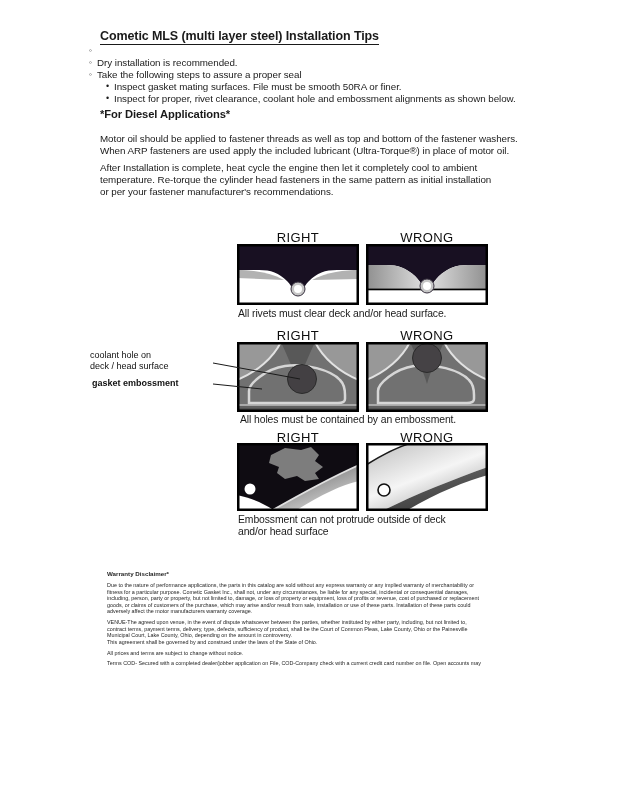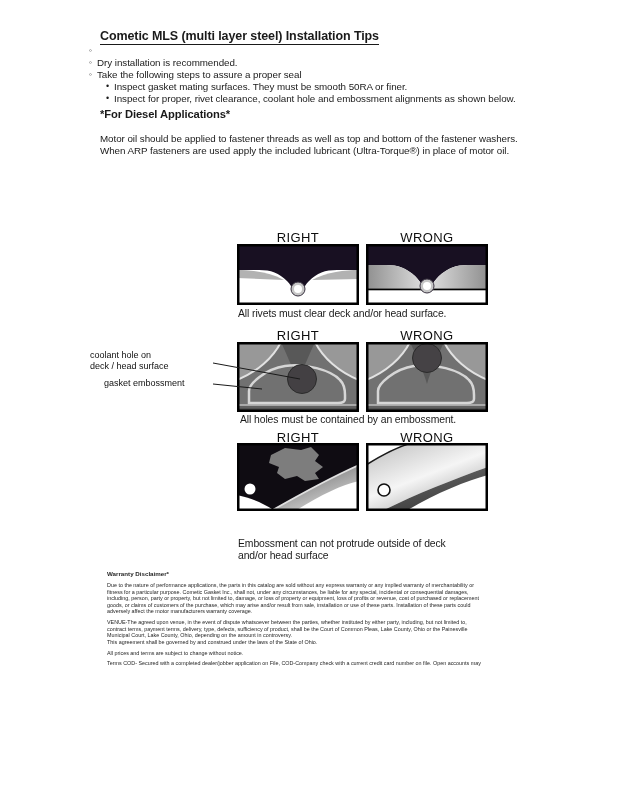--- a/index.html
+++ b/index.html
@@ -40,31 +40,34 @@
     <div class="b-row">
       <span class="mk">◦</span>
       <span>Dry installation is recommended.</span>
     </div>
     <div class="b-row">
       <span class="mk">◦</span>
       <span>Take the following steps to assure a proper seal</span>
     </div>
     <div class="b-row sub">
       <span class="mk">•</span>
-      <span>Inspect gasket mating surfaces.  They must be smooth 50RA or finer.</span>
+      <span>Inspect gasket mating surfaces.  File must be smooth 50RA or finer.</span>
     </div>
     <div class="b-row sub">
       <span class="mk">•</span>
       <span>Inspect for proper, rivet clearance, coolant hole and embossment alignments as shown below.</span>
     </div>
   </div>
 
   <div class="abs section-head" style="left:100px;top:108px;">*For Diesel Applications*</div>
   <div class="abs body-text" style="left:100px;top:133px;width:450px;">Motor oil should be applied to fastener threads as well as top and bottom of the fastener washers.
 When ARP fasteners are used apply the included lubricant (Ultra-Torque®) in place of motor oil.</div>
+  <div class="abs body-text" style="left:100px;top:162px;width:450px;">After Installation is complete, heat cycle the engine then let it completely cool to ambient
+temperature. Re-torque the cylinder head fasteners in the same pattern as initial installation
+or per your fastener manufacturer's recommendations.</div>
 
   <div class="abs dlabel" style="left:237px;top:230px;">RIGHT</div>
   <div class="abs dlabel" style="left:366px;top:230px;">WRONG</div>
 
   <div class="abs" style="left:237px;top:244px;">
     <svg width="122" height="61" viewBox="0 0 122 61">
       <rect x="0" y="0" width="122" height="61" fill="#ffffff"></rect>
       <path d="M0,0 H122 V26 H100 C88,26 80,29 72,37 C66,43 64,51 61,51 C58,51 56,43 50,37 C42,29 34,26 22,26 H0 Z" fill="#181022"></path>
       <path d="M0,26 C14,26 32,28 47,36 L0,34 Z" fill="#b2b2b2"></path>
       <path d="M122,26 C108,26 90,28 75,36 L122,35 Z" fill="#b2b2b2"></path>
@@ -98,21 +101,21 @@
     </svg>
   </div>
 
   <div class="abs caption" style="left:238px;top:308px;">All rivets must clear deck and/or head surface.</div>
 
   <div class="abs dlabel" style="left:237px;top:328px;">RIGHT</div>
   <div class="abs dlabel" style="left:366px;top:328px;">WRONG</div>
 
   <div class="abs ann" style="left:90px;top:350px;">coolant hole on
 deck / head surface</div>
-  <div class="abs ann" style="left:104px;top:378px;">gasket embossment</div>
+  <div class="abs ann" style="left:92px;top:378px;font-weight:bold;">gasket embossment</div>
 
   <div class="abs" style="left:237px;top:342px;">
     <svg width="122" height="70" viewBox="0 0 122 70">
       <rect x="0" y="0" width="122" height="70" fill="#989898"></rect>
       <path d="M44,0 C36,16 20,30 0,38 V70 H122 V38 C102,30 86,16 78,0 Z" fill="#717171"></path>
       <path d="M44,0 H78 C71,16 65,28 61,42 C57,28 51,16 44,0 Z" fill="#585858"></path>
       <path d="M44,0 C36,16 20,30 0,38" stroke="#e2e2e2" stroke-width="2" fill="none"></path>
       <path d="M78,0 C86,16 102,30 122,38" stroke="#e2e2e2" stroke-width="2" fill="none"></path>
       <path d="M12,61 V49 C12,42 28,27 48,24 C68,21 94,28 103,38 C107,42 108,47 108,53 V57 C108,60 105,61 101,61 Z" fill="none" stroke="#d6d6d6" stroke-width="2.5"></path>
       <circle cx="65" cy="37" r="14.5" fill="#434043" stroke="#2b2b2b" stroke-width="1"></circle>
@@ -183,21 +186,21 @@
       </defs>
       <rect x="0" y="0" width="122" height="68" fill="#ffffff"></rect>
       <path d="M0,22 C16,12 30,4 46,0 H122 V24 C88,36 48,52 16,68 H0 Z" fill="url(#g4)"></path>
       <path d="M0,22 C16,12 30,4 46,0" stroke="#1a1a1a" stroke-width="1.5" fill="none"></path>
       <path d="M122,24 C88,36 48,52 16,68 L40,68 C70,50 100,38 122,32 Z" fill="url(#g5)"></path>
       <circle cx="18" cy="47" r="6" fill="#ffffff" stroke="#111111" stroke-width="1.6"></circle>
       <rect x="1.25" y="1.25" width="119.5" height="65.5" fill="none" stroke="#000" stroke-width="2.5"></rect>
     </svg>
   </div>
 
-  <div class="abs caption" style="left:238px;top:514px;margin-top:24px;">Embossment can not protrude outside of deck
+  <div class="abs caption" style="left:238px;top:514px;">Embossment can not protrude outside of deck
 and/or head surface</div>
 
   <div class="abs legal" style="left:107px;top:570px;">
     <div class="lhead">Warranty Disclaimer*</div>
     <p>Due to the nature of performance applications, the parts in this catalog are sold without any express warranty or any implied warranty of merchantability or
 fitness for a particular purpose.  Cometic Gasket Inc., shall not, under any circumstances, be liable for any special, incidental or consequential damages,
 including, person, party or property, but not limited to, damage, or loss of property or equipment, loss of profits or revenue, cost of purchased or replacement
 goods, or claims of customers of the purchase, which may arise and/or result from sale, installation or use of these parts.  Installation of these parts could
 adversely affect the motor manufacturers warranty coverage.</p>
     <p>VENUE-The agreed upon venue, in the event of dispute whatsoever between the parties, whether instituted by either party, including, but not limited to,

